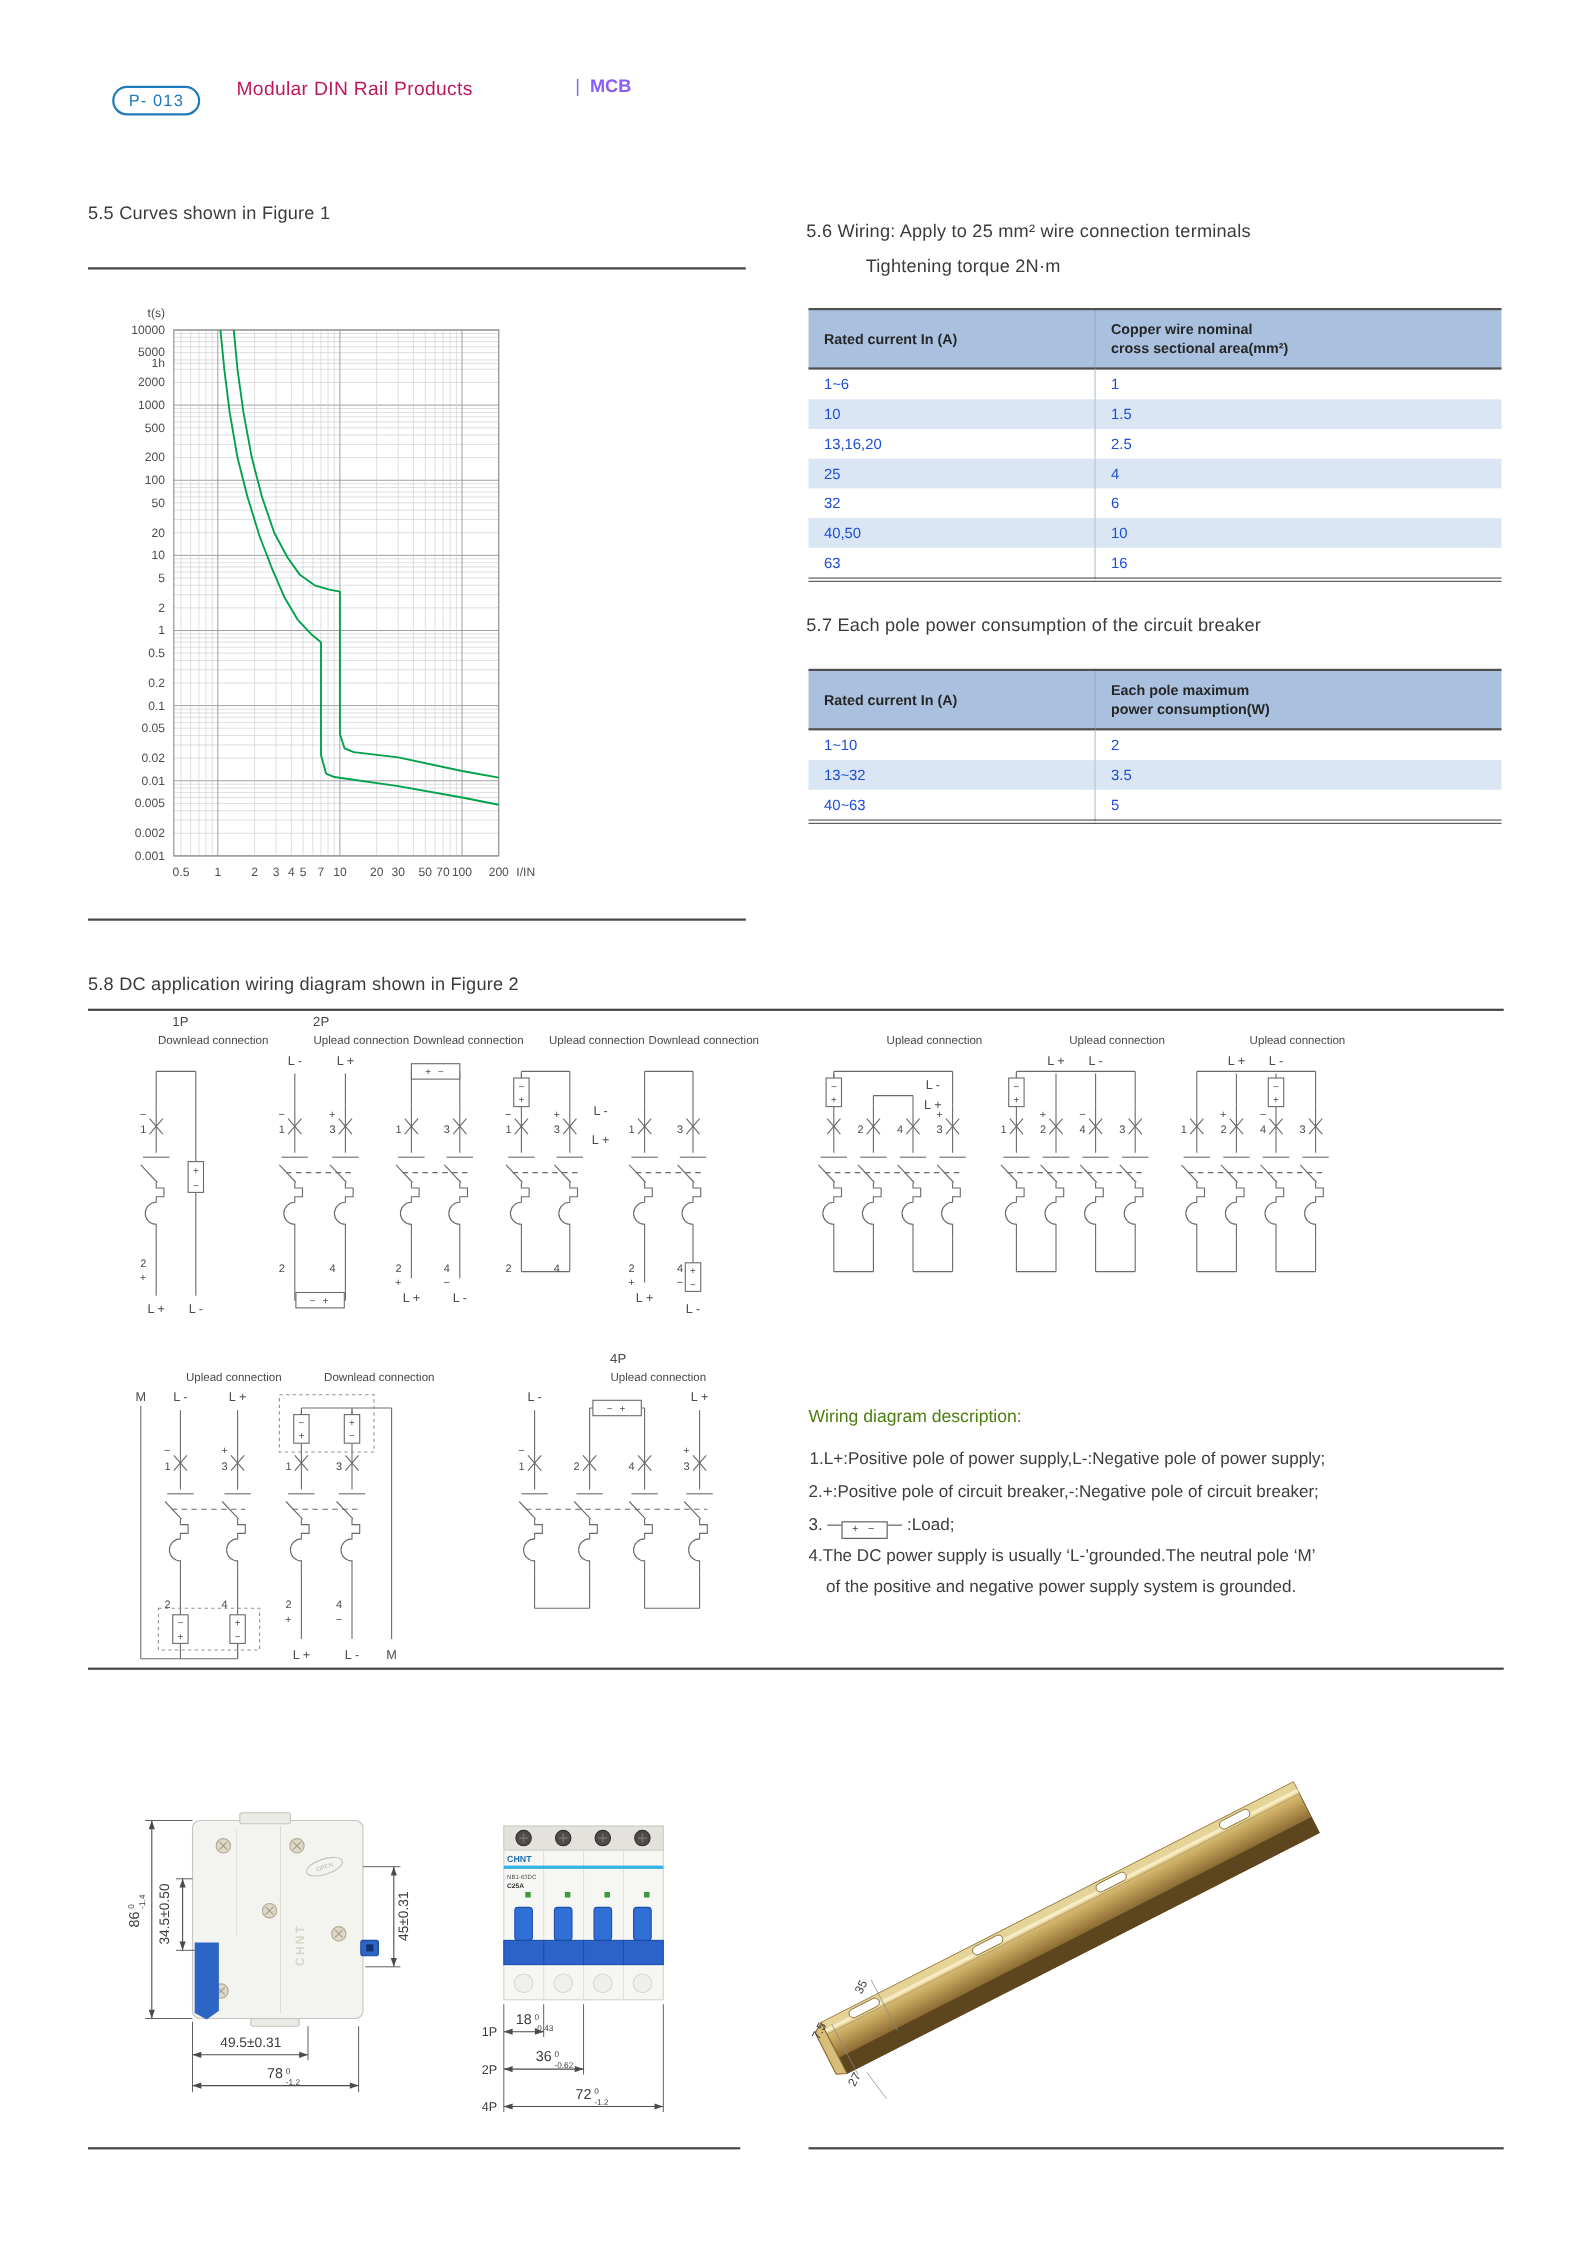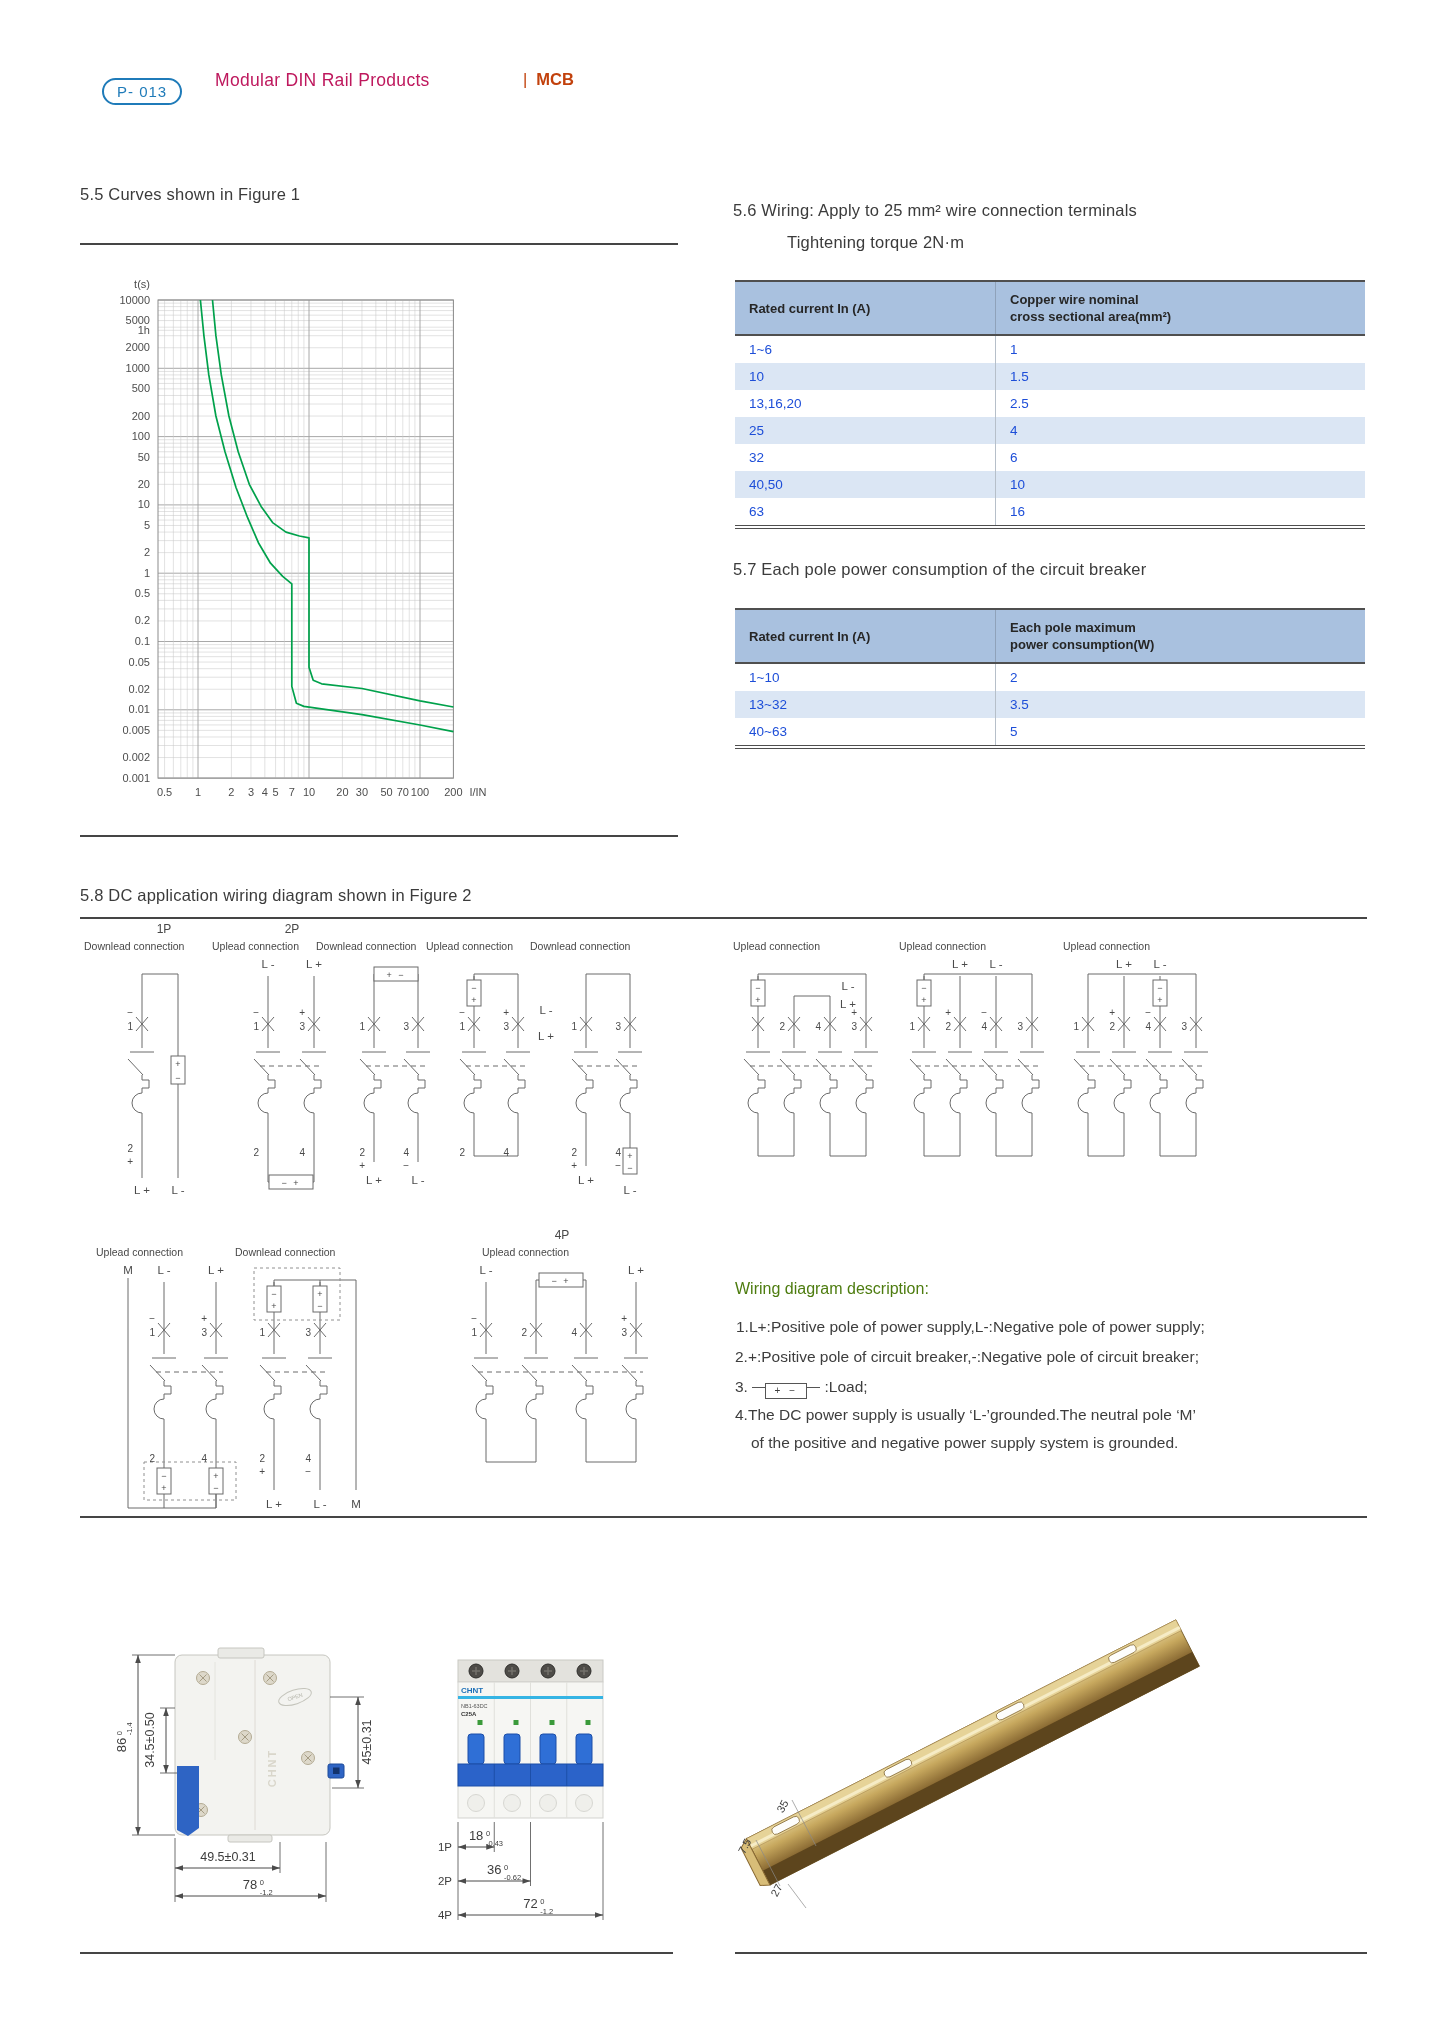--- a/index.html
+++ b/index.html
@@ -3,37 +3,37 @@
 <meta charset="utf-8">
 <style>
   html,body{margin:0;padding:0;background:#ffffff}
   .page{position:relative;width:1445px;height:2044px;background:#fff;
         font-family:"Liberation Sans","DejaVu Sans",sans-serif;color:#3d3d3d;overflow:hidden}
   .rule{position:absolute;height:2px;background:#454545}
   .h-sec{position:absolute;font-size:16.5px;color:#3b3b3b;letter-spacing:.2px;white-space:nowrap}
   .pill{position:absolute;border:2px solid #1f7bb9;border-radius:15px;color:#1f7bb9;
         font-size:15px;padding:3px 13px;letter-spacing:1px}
   .brand-title{position:absolute;color:#be185d;font-size:17.5px;letter-spacing:.3px;white-space:nowrap}
-  .mcb{position:absolute;color:#c2410c;font-size:16.5px;white-space:nowrap}
+  .mcb{position:absolute;color:#8b5cf6;font-size:16.5px;white-space:nowrap}
   .mcb .sep{font-weight:300;margin-right:9px}
   .mcb .tag{font-weight:bold}
   #chart{position:absolute;left:80px;top:210px;overflow:visible}
   #fig2 svg{position:absolute;overflow:visible}
   #bottomfig{position:absolute;left:80px;top:1640px;overflow:visible}
   .tblwrap{position:absolute;width:630px}
   .dtable{border-collapse:collapse;width:630px;table-layout:fixed;border-top:2px solid #4f4f4f;
           border-bottom:4px double #4f4f4f}
   .dtable th{width:232px;background:#a9c1df;text-align:left;vertical-align:middle;
              padding:9px 14px;font-weight:bold;font-size:13px;color:#262626;line-height:17px;
              border-bottom:2px solid #4f4f4f;white-space:pre-line}
   .dtable th+th{width:auto;border-left:1px solid #8fa2ba}
   .dtable td{padding:5px 14px;font-size:13.5px;color:#1d4ed8;line-height:17px}
   .dtable td:first-child{border-right:1px solid #b6bfc9}
   .dtable tbody tr:nth-child(even) td{background:#dbe6f4}
-  .dia-conn{position:absolute;width:160px;text-align:left;font-size:10.5px;color:#484848;white-space:nowrap}
+  .dia-conn{position:absolute;width:160px;text-align:right;font-size:10.5px;color:#484848;white-space:nowrap}
   .dia-title{position:absolute;width:160px;text-align:center;font-size:12px;color:#484848}
   .desc-line{position:absolute;font-size:15.5px;color:#3d3d3d;white-space:nowrap}
   .desc-title{position:absolute;font-size:16px;color:#4d7c0f}
   .load-wire{display:inline-block;width:13px;height:1px;background:#555;vertical-align:4px}
   .load-box{display:inline-block;width:40px;height:14px;border:1px solid #555;font-size:10px;
             line-height:13px;text-align:center;vertical-align:-2px;letter-spacing:3px;color:#3d3d3d}
 </style>
 </head>
 <body>
 

